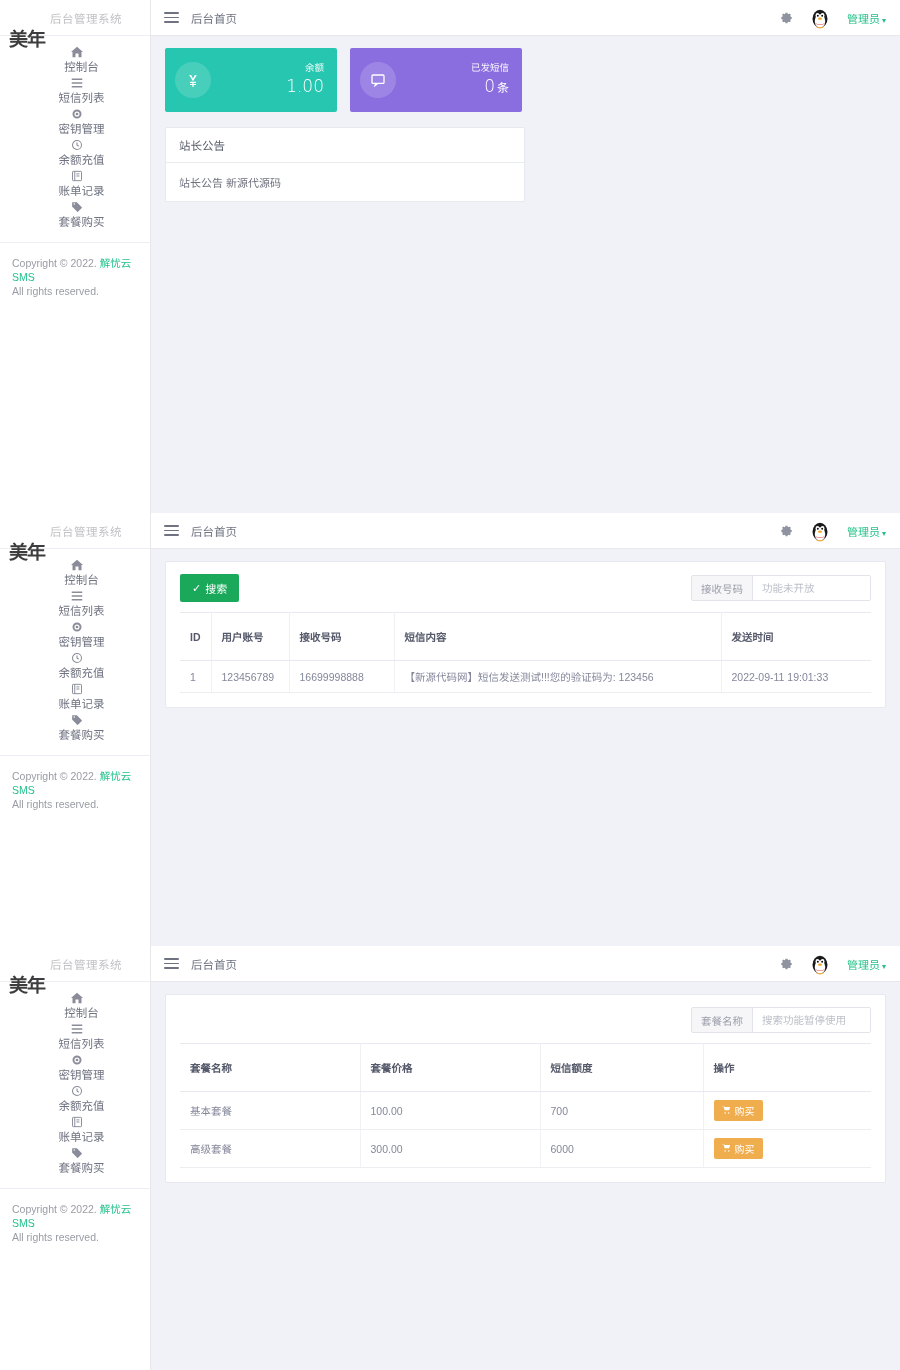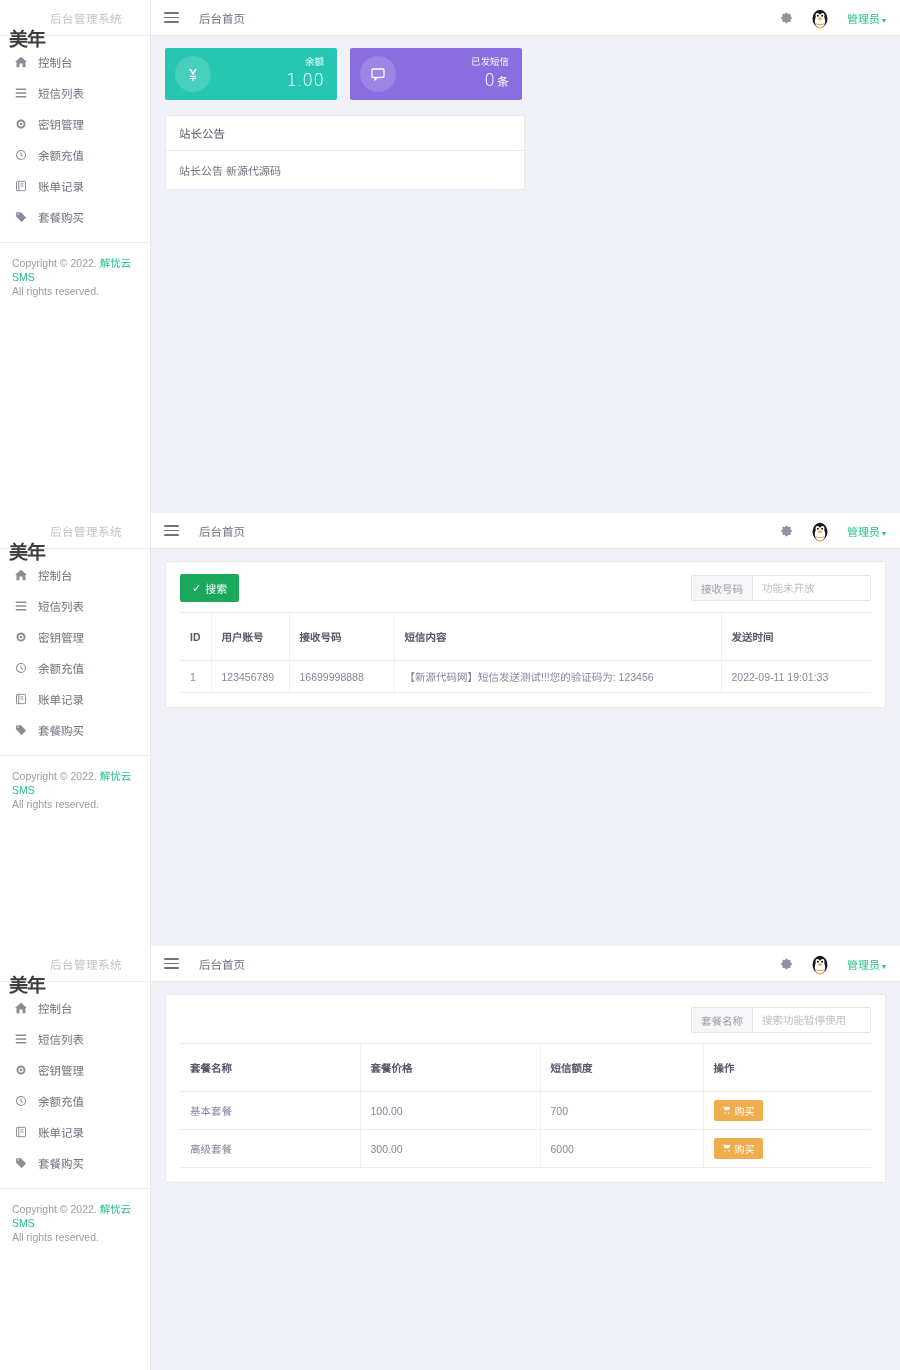--- a/index.html
+++ b/index.html
@@ -54,20 +54,21 @@
   }
   .nav { padding-top: 10px; }
   .nav-item {
     display: flex;
     align-items: center;
     height: 31px;
     padding-left: 13px;
     color: #6f7381;
     font-size: 11.5px;
     cursor: pointer;
+    flex-direction: column;
   }
   .nav-ico {
     width: 16px;
     display: inline-flex;
     justify-content: center;
     align-items: center;
     color: #8a8d99;
     margin-right: 9px;
   }
   .nav-ico svg { display: block; }
@@ -97,21 +98,21 @@
   }
   .burger { width: 15px; cursor: pointer; }
   .burger span {
     display: block;
     height: 1.6px;
     background: #6f7381;
     margin: 3px 0;
     border-radius: 1px;
   }
   .crumb {
-    margin-left: 20px;
+    margin-left: 12px;
     font-size: 11.5px;
     color: #6f7381;
     text-align: right;
   }
   .topbar-right {
     margin-left: auto;
     display: flex;
     align-items: center;
     gap: 14px;
   }
@@ -136,21 +137,21 @@
     position: absolute;
     left: 151px; right: 0; top: 36px; bottom: 0;
     background: #f1f2f7;
     padding: 12px 14px;
   }
 
   
   .cards { display: flex; gap: 13px; }
   .card {
     flex: 0 0 172px;
-    height: 52px;
+    height: 64px;
     border-radius: 2px;
     display: flex;
     align-items: center;
     padding: 0 13px 0 10px;
     color: #fff;
   }
   .card .circle {
     width: 36px; height: 36px;
     border-radius: 50%;
     background: rgba(255,255,255,0.16);

